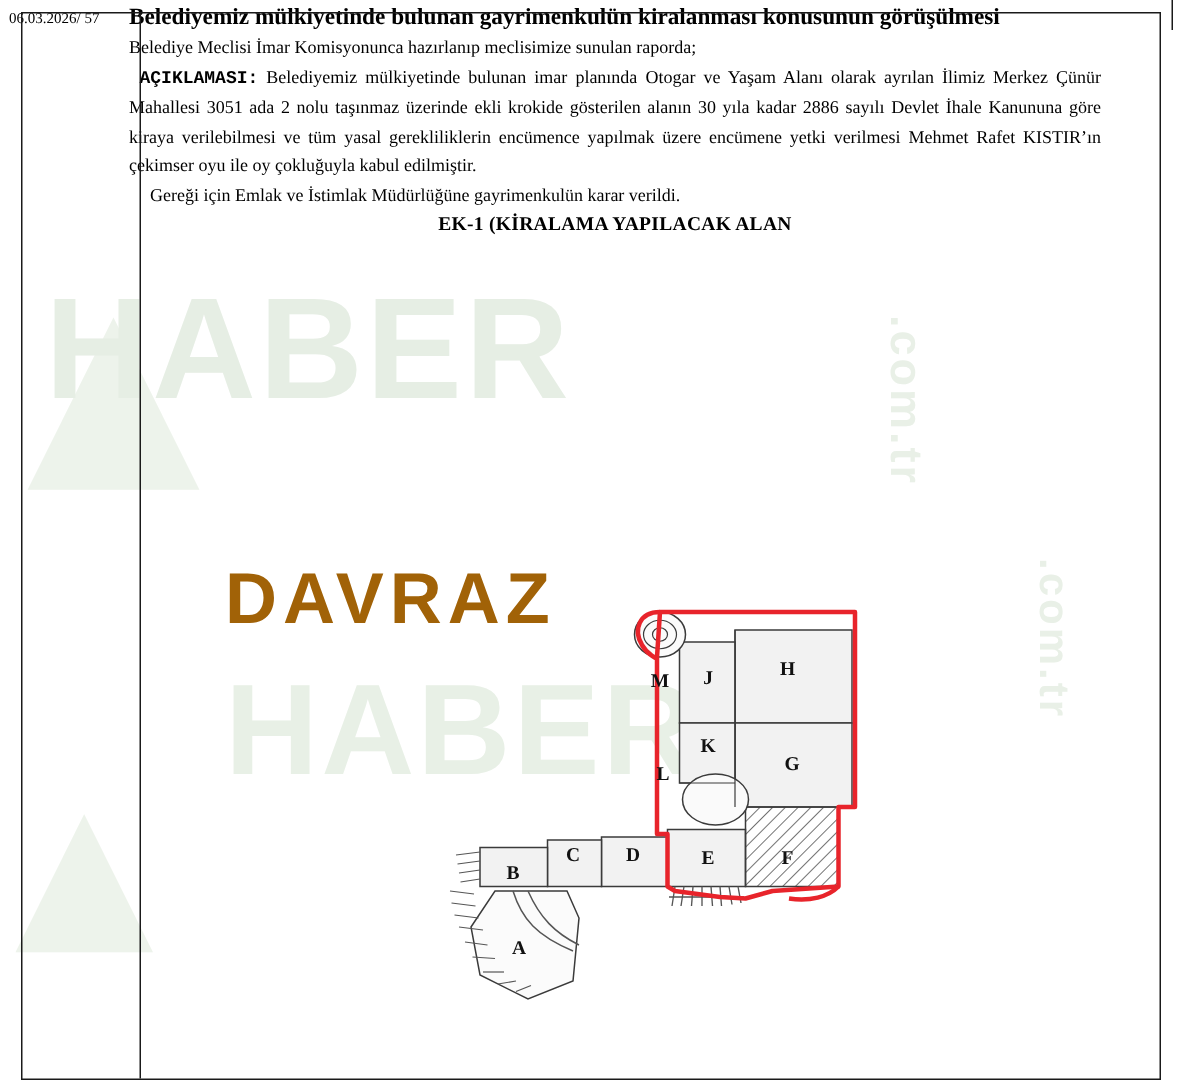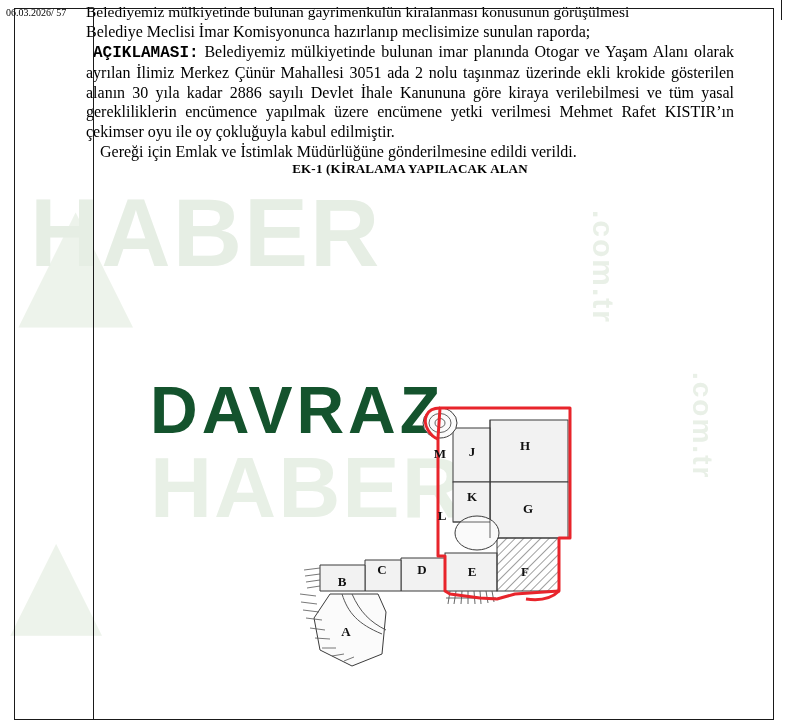--- a/index.html
+++ b/index.html
@@ -42,22 +42,22 @@
     top: 210px;
     left: 620px;
     font-size: 30px;
     color: #e9f0e7;
     transform: rotate(90deg);
     transform-origin: left top;
   }
   .wm-mid {
     top: 372px;
     left: 150px;
-    font-size: 66px;
-    color: #14532d;
+    font-size: 48px;
+    color: #a16207;
     letter-spacing: 4px;
   }
   .wm-mid2 {
     top: 438px;
     left: 150px;
     font-size: 86px;
     color: #e8f0e6;
   }
   .wm-right {
     top: 372px;
@@ -115,27 +115,27 @@
   }
 
   
   .content {
     position: absolute;
     left: 86px;
     top: 2px;
     width: 648px;
   }
   .doc-title {
-    font-weight: normal;
+    font-weight: bold;
     font-size: 15.5px;
     line-height: 19px;
     margin: 0 0 1px 0;
   }
   .para {
-    font-size: 16px;
+    font-size: 12px;
     line-height: 19.6px;
     margin: 0;
     text-align: justify;
   }
   .para.indent {
     text-indent: 7px;
   }
   .para b {
     font-weight: bold;
     font-family: Liberation Mono, monospace;
@@ -182,21 +182,21 @@
   <div class="col-divider"></div>
 </div>
 <div class="right-edge-extra"></div>
 
 <div class="date-cell">06.03.2026/ 57</div>
 
 <div class="content">
   <div class="doc-title">Belediyemiz mülkiyetinde bulunan gayrimenkulün kiralanması konusunun görüşülmesi</div>
   <p class="para">Belediye Meclisi İmar Komisyonunca hazırlanıp meclisimize sunulan raporda;</p>
   <p class="para indent"><b>AÇIKLAMASI:</b><span> Belediyemiz mülkiyetinde bulunan imar planında Otogar ve Yaşam Alanı olarak ayrılan İlimiz Merkez Çünür Mahallesi 3051 ada 2 nolu taşınmaz üzerinde ekli krokide gösterilen alanın 30 yıla kadar 2886 sayılı Devlet İhale Kanununa göre kiraya verilebilmesi ve tüm yasal gereklilikleri<span style="letter-spacing:0">n</span> encümence yapılmak üzere encümene yetki verilmesi Mehmet Rafet KISTIR’ın çekimser oyu ile oy çokluğuyla kabul edilmiştir.</span></p>
-  <p class="para indent" style="text-indent:14px">Gereği için  Emlak ve İstimlak Müdürlüğüne gönderilmesine edildi verildi.</p>
+  <p class="para indent" style="text-indent:14px">Gereği için  Emlak ve İstimlak Müdürlüğüne gayrimenkulün karar verildi.</p>
   <div class="ek-title">EK-1 (KİRALAMA YAPILACAK ALAN</div>
 </div>
 
 <div class="map-wrap">
   <svg width="320" height="290" viewBox="0 0 320 290" xmlns="http://www.w3.org/2000/svg">
 
     <g stroke="#3b3b3b" stroke-width="1" fill="#f2f2f2">
 
       <rect x="200" y="22" width="78" height="62"></rect>
 

